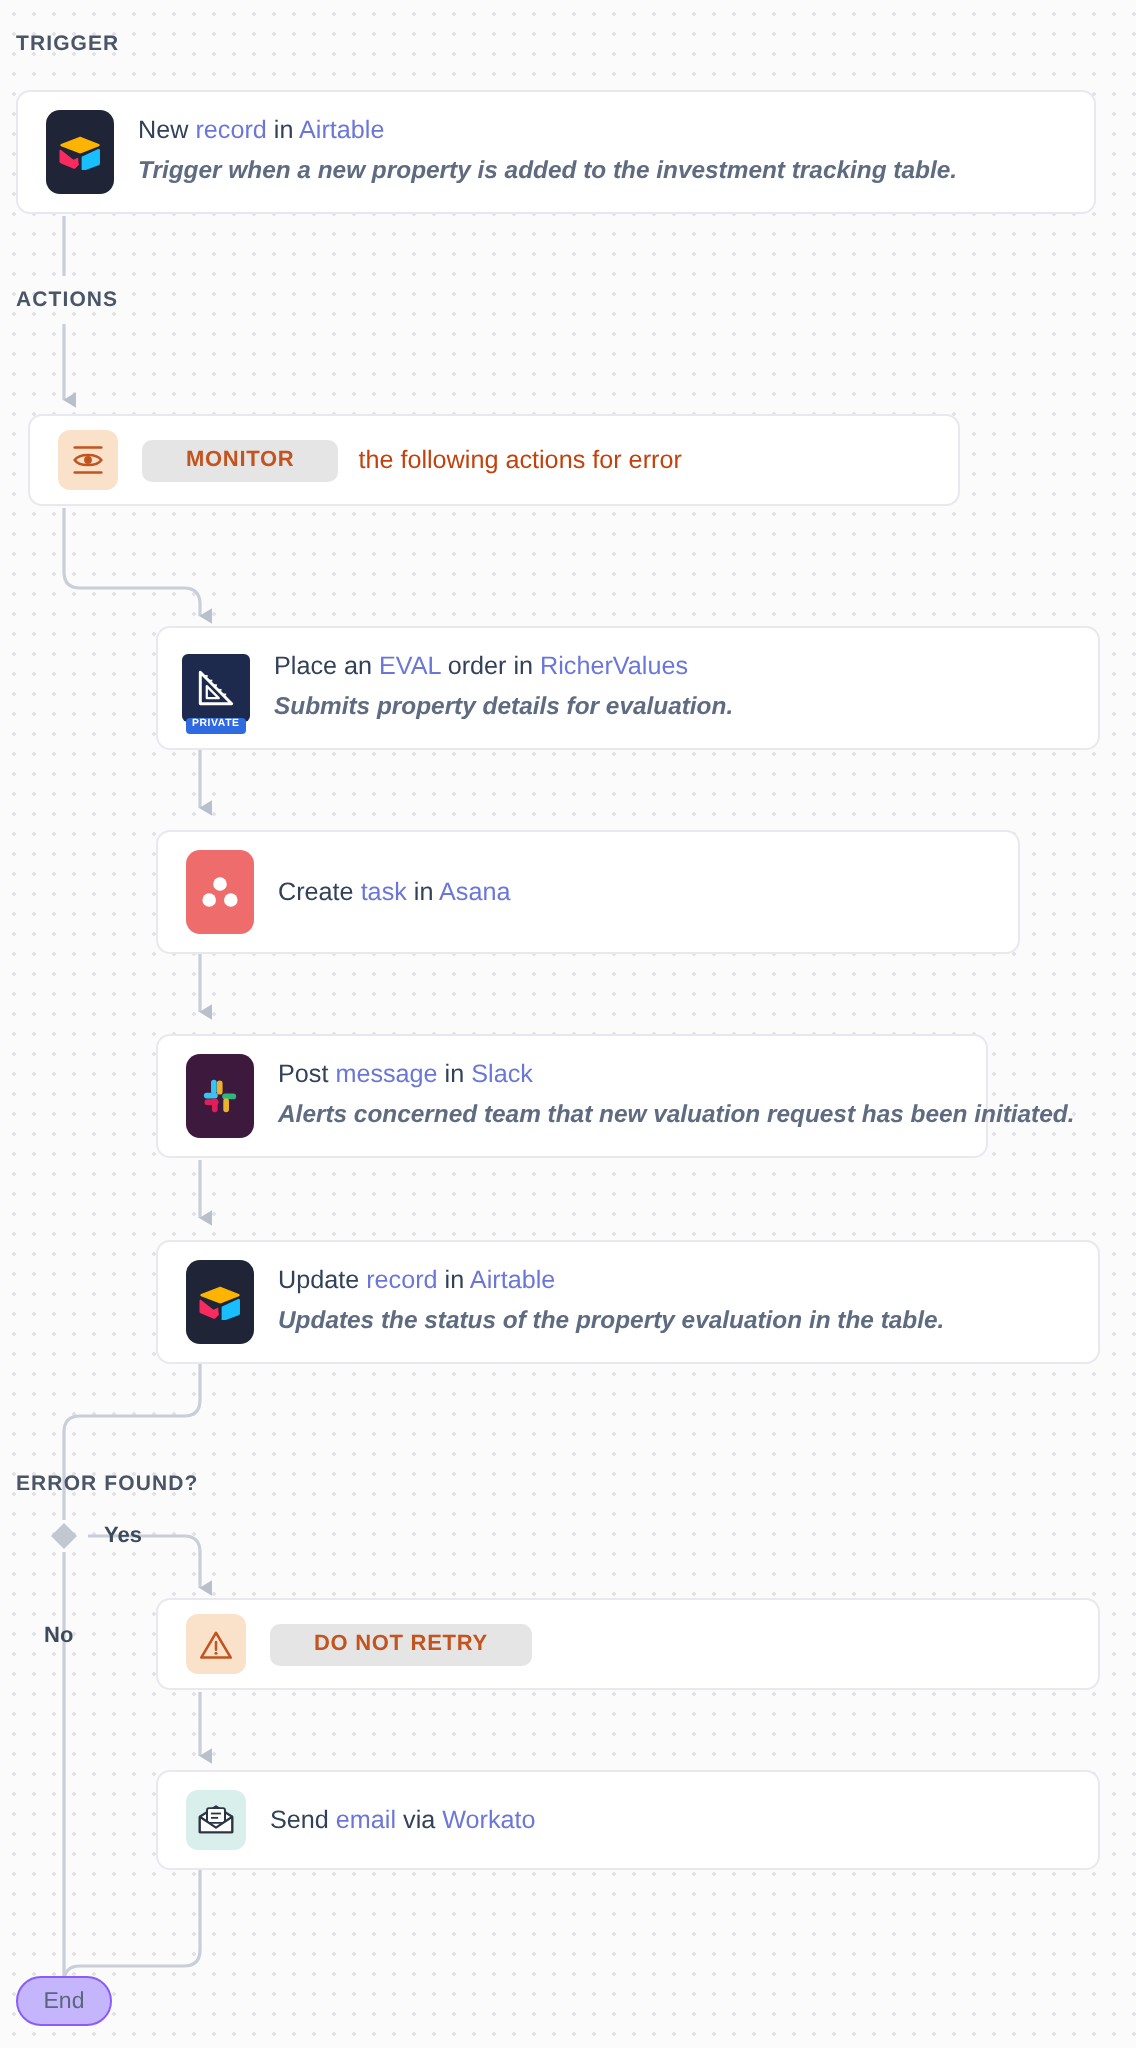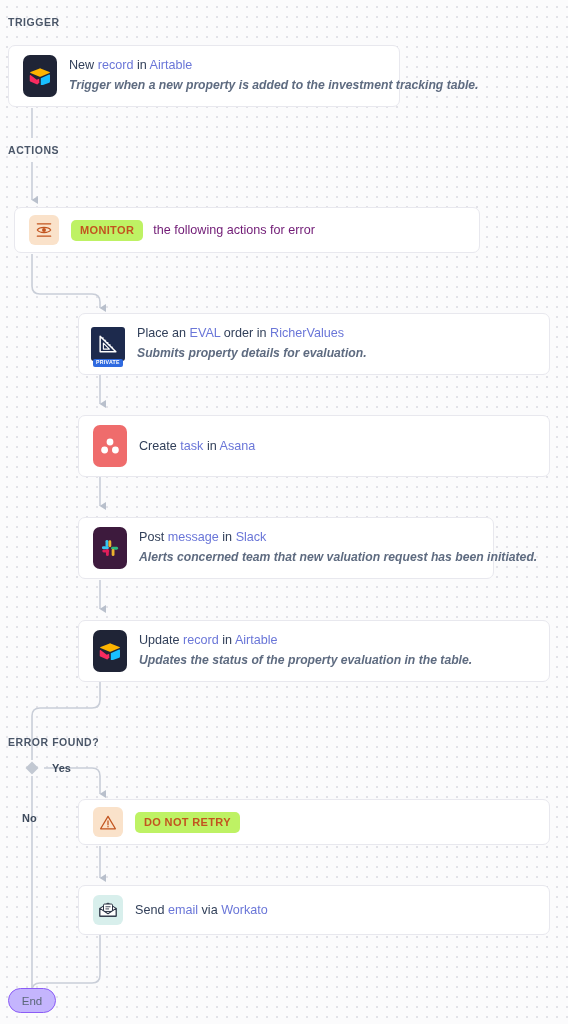--- a/index.html
+++ b/index.html
@@ -83,33 +83,33 @@
     font-weight:bold;
     letter-spacing:.3px;
     padding:1.5px 3px;
     border-radius:2px;
     line-height:1;
   }
 
   
   .pill{
     display:inline-block;
-    background:#bef264;
+    background:#e5e5e5;
     color:#c2541f;
     font-size:11px;
     font-weight:bold;
     letter-spacing:.35px;
-    padding:5px 9px;
+    padding:5px 22px;
     border-radius:5px;
     line-height:1;
     vertical-align:middle;
   }
   .pill-text{
     font-size:12.6px;
-    color:#701a75;
+    color:#c2410c;
     margin-left:10px;
     vertical-align:middle;
   }
 
   
   .branch-label{
     position:absolute;
     font-size:11px;
     font-weight:bold;
     color:#3d4a5c;
@@ -163,21 +163,21 @@
       <path d="M100,932 L100,975 Q100,983 92,983 L40,983 Q32,983 32,991 L32,990"></path>
     </g>
 
     <g>
       <path d="M32,761.5 L38.5,768 L32,774.5 L25.5,768 Z" fill="#c2c8d2"></path>
     </g>
   </svg>
 
   <div class="sec-label" style="left:8px;top:16px;">TRIGGER</div>
 
-  <div class="card" style="left:8px;top:45px;width:392px;height:62px;">
+  <div class="card" style="left:8px;top:45px;width:540px;height:62px;">
     <span class="icon-wrap">
       <span class="appicon ic-airtable">
         <svg width="22" height="18" viewBox="0 0 24 20">
           <path d="M1.5,5.6 L11.6,1.6 C11.9,1.5 12.3,1.5 12.6,1.6 L22.5,5.5 C23.1,5.7 23.1,6.5 22.5,6.8 L12.6,10.7 C12.3,10.8 11.9,10.8 11.6,10.7 L1.5,6.8 C0.9,6.6 0.9,5.8 1.5,5.6 Z" fill="#fcb400"></path>
           <path d="M12.9,12.6 L22.1,8.4 C22.6,8.2 23.1,8.5 23.1,9 L23.1,16.2 C23.1,16.7 22.8,17.2 22.3,17.4 L13.9,20.5 C13.4,20.7 12.9,20.4 12.9,19.9 Z" fill="#18bfff"></path>
           <path d="M11,13 L8.4,14.3 L1.5,8.9 C1.1,8.6 0.6,8.9 0.6,9.4 L0.6,15.3 C0.6,15.7 0.8,16 1.2,16.2 L8.2,19.2 C8.6,19.4 9,19.3 9.3,19.1 L11.2,17.4 C11.5,17.1 11.5,16.6 11.2,16.3 Z" fill="#f82b60"></path>
         </svg>
       </span>
     </span>
     <span class="txt">
@@ -218,21 +218,21 @@
         </svg>
         <span class="private-badge">PRIVATE</span>
       </span>
     </span>
     <span class="txt">
       <div class="line1"><span>Place an </span><span class="lk">EVAL</span><span> order in </span><span class="lk">RicherValues</span></div>
       <div class="line2">Submits property details for evaluation.</div>
     </span>
   </div>
 
-  <div class="card" style="left:78px;top:415px;width:472px;height:62px;">
+  <div class="card" style="left:78px;top:415px;width:432px;height:62px;">
     <span class="icon-wrap">
       <span class="appicon ic-asana">
         <svg width="22" height="20" viewBox="0 0 22 20">
           <circle cx="11" cy="6" r="3.4" fill="#ffffff"></circle>
           <circle cx="5.6" cy="14" r="3.4" fill="#ffffff"></circle>
           <circle cx="16.4" cy="14" r="3.4" fill="#ffffff"></circle>
         </svg>
       </span>
     </span>
     <span class="txt">

